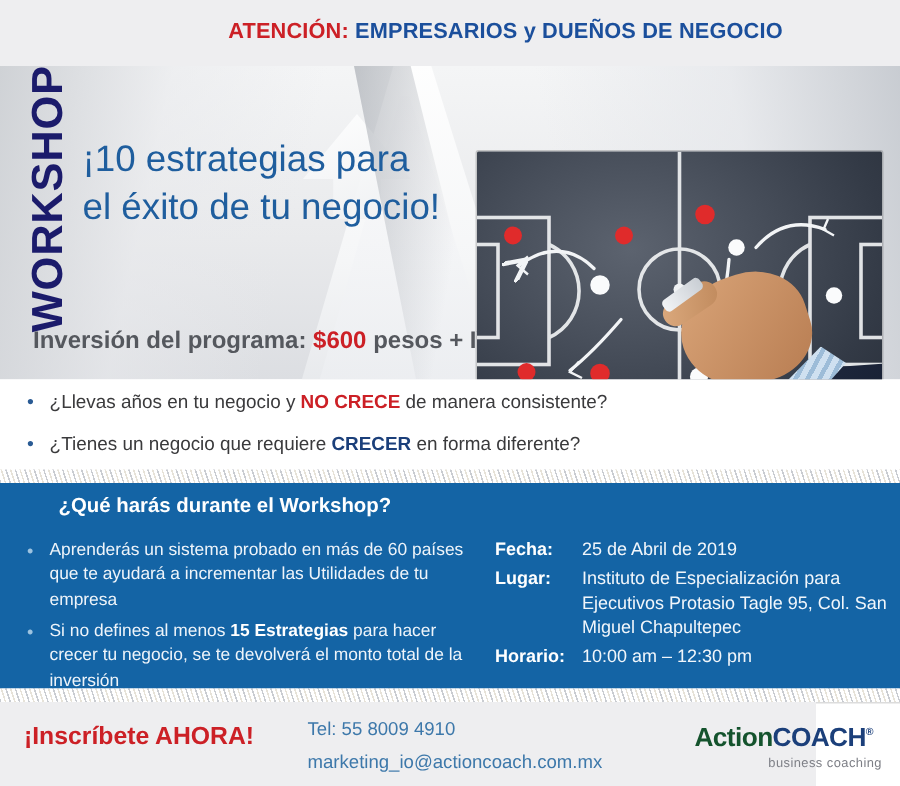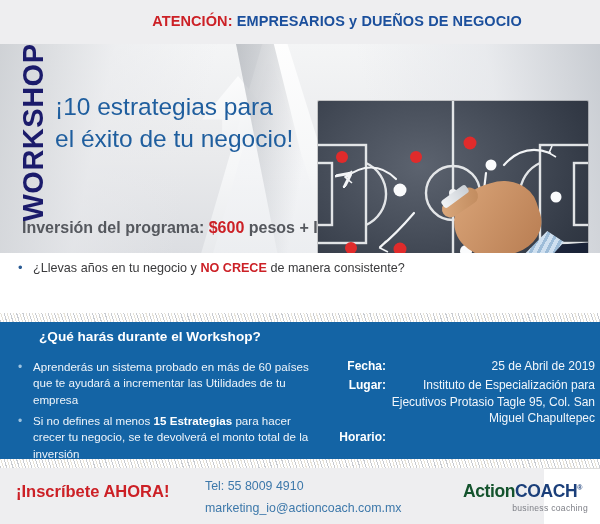--- a/index.html
+++ b/index.html
@@ -151,21 +151,21 @@
   }
   .bp-bullet .bdot{
     position:absolute;left:0;top:0;color:#9dc3e0;font-size:12px;
   }
   .bp-bullet .btxt{display:block;margin-left:15px;}
   .bp-bullet b{color:#ffffff;font-weight:bold;}
   #bp0{top:37px;}
   #bp1{top:91px;}
 
   .details{position:absolute;left:330px;top:36px;width:265px;}
-  .d-row{position:relative;margin-bottom:3px;font-size:12px;color:#f1f6fb;line-height:1.36;text-align:right;}
+  .d-row{position:relative;margin-bottom:3px;font-size:12px;color:#f1f6fb;line-height:1.36;}
   .d-label{
     position:absolute;left:0;top:0;width:56px;
     font-weight:bold;color:#ffffff;font-size:12px;
   }
   .d-value{display:block;margin-left:58px;}
 
   
   .footer{
     position:absolute;left:0;top:468px;width:544px;height:56px;
     background:#eeeef0;
@@ -274,20 +274,26 @@
     </div>
   </div>
 
   <div class="questions">
     <div class="q-row" id="q0">
       <span class="bullet">•</span>
       <span>¿Llevas años en tu negocio y</span>
       <span class="red">NO CRECE</span>
       <span>de manera consistente?</span>
     </div>
+    <div class="q-row" id="q1">
+      <span class="bullet">•</span>
+      <span>¿Tienes un negocio que requiere</span>
+      <span class="blue">CRECER</span>
+      <span>en forma diferente?</span>
+    </div>
   </div>
 
   <div class="hatch" id="hatch-top"></div>
 
   <div class="bluepanel">
     <div class="bp-title">¿Qué harás durante el Workshop?</div>
 
     <div class="bp-bullet" id="bp0">
       <span class="bdot">•</span>
       <span class="btxt">
@@ -308,20 +314,21 @@
       <div class="d-row">
         <span class="d-label">Fecha:</span>
         <span class="d-value">25 de Abril de 2019</span>
       </div>
       <div class="d-row">
         <span class="d-label">Lugar:</span>
         <span class="d-value">Instituto de Especialización para Ejecutivos Protasio Tagle 95, Col. San Miguel Chapultepec</span>
       </div>
       <div class="d-row">
         <span class="d-label">Horario:</span>
+        <span class="d-value">10:00 am – 12:30 pm</span>
       </div>
     </div>
   </div>
 
   <div class="hatch" id="hatch-bottom"></div>
 
   <div class="footer">
     <div class="cta">¡Inscríbete AHORA!</div>
     <div class="contact">
       <div>Tel: 55 8009 4910</div>

